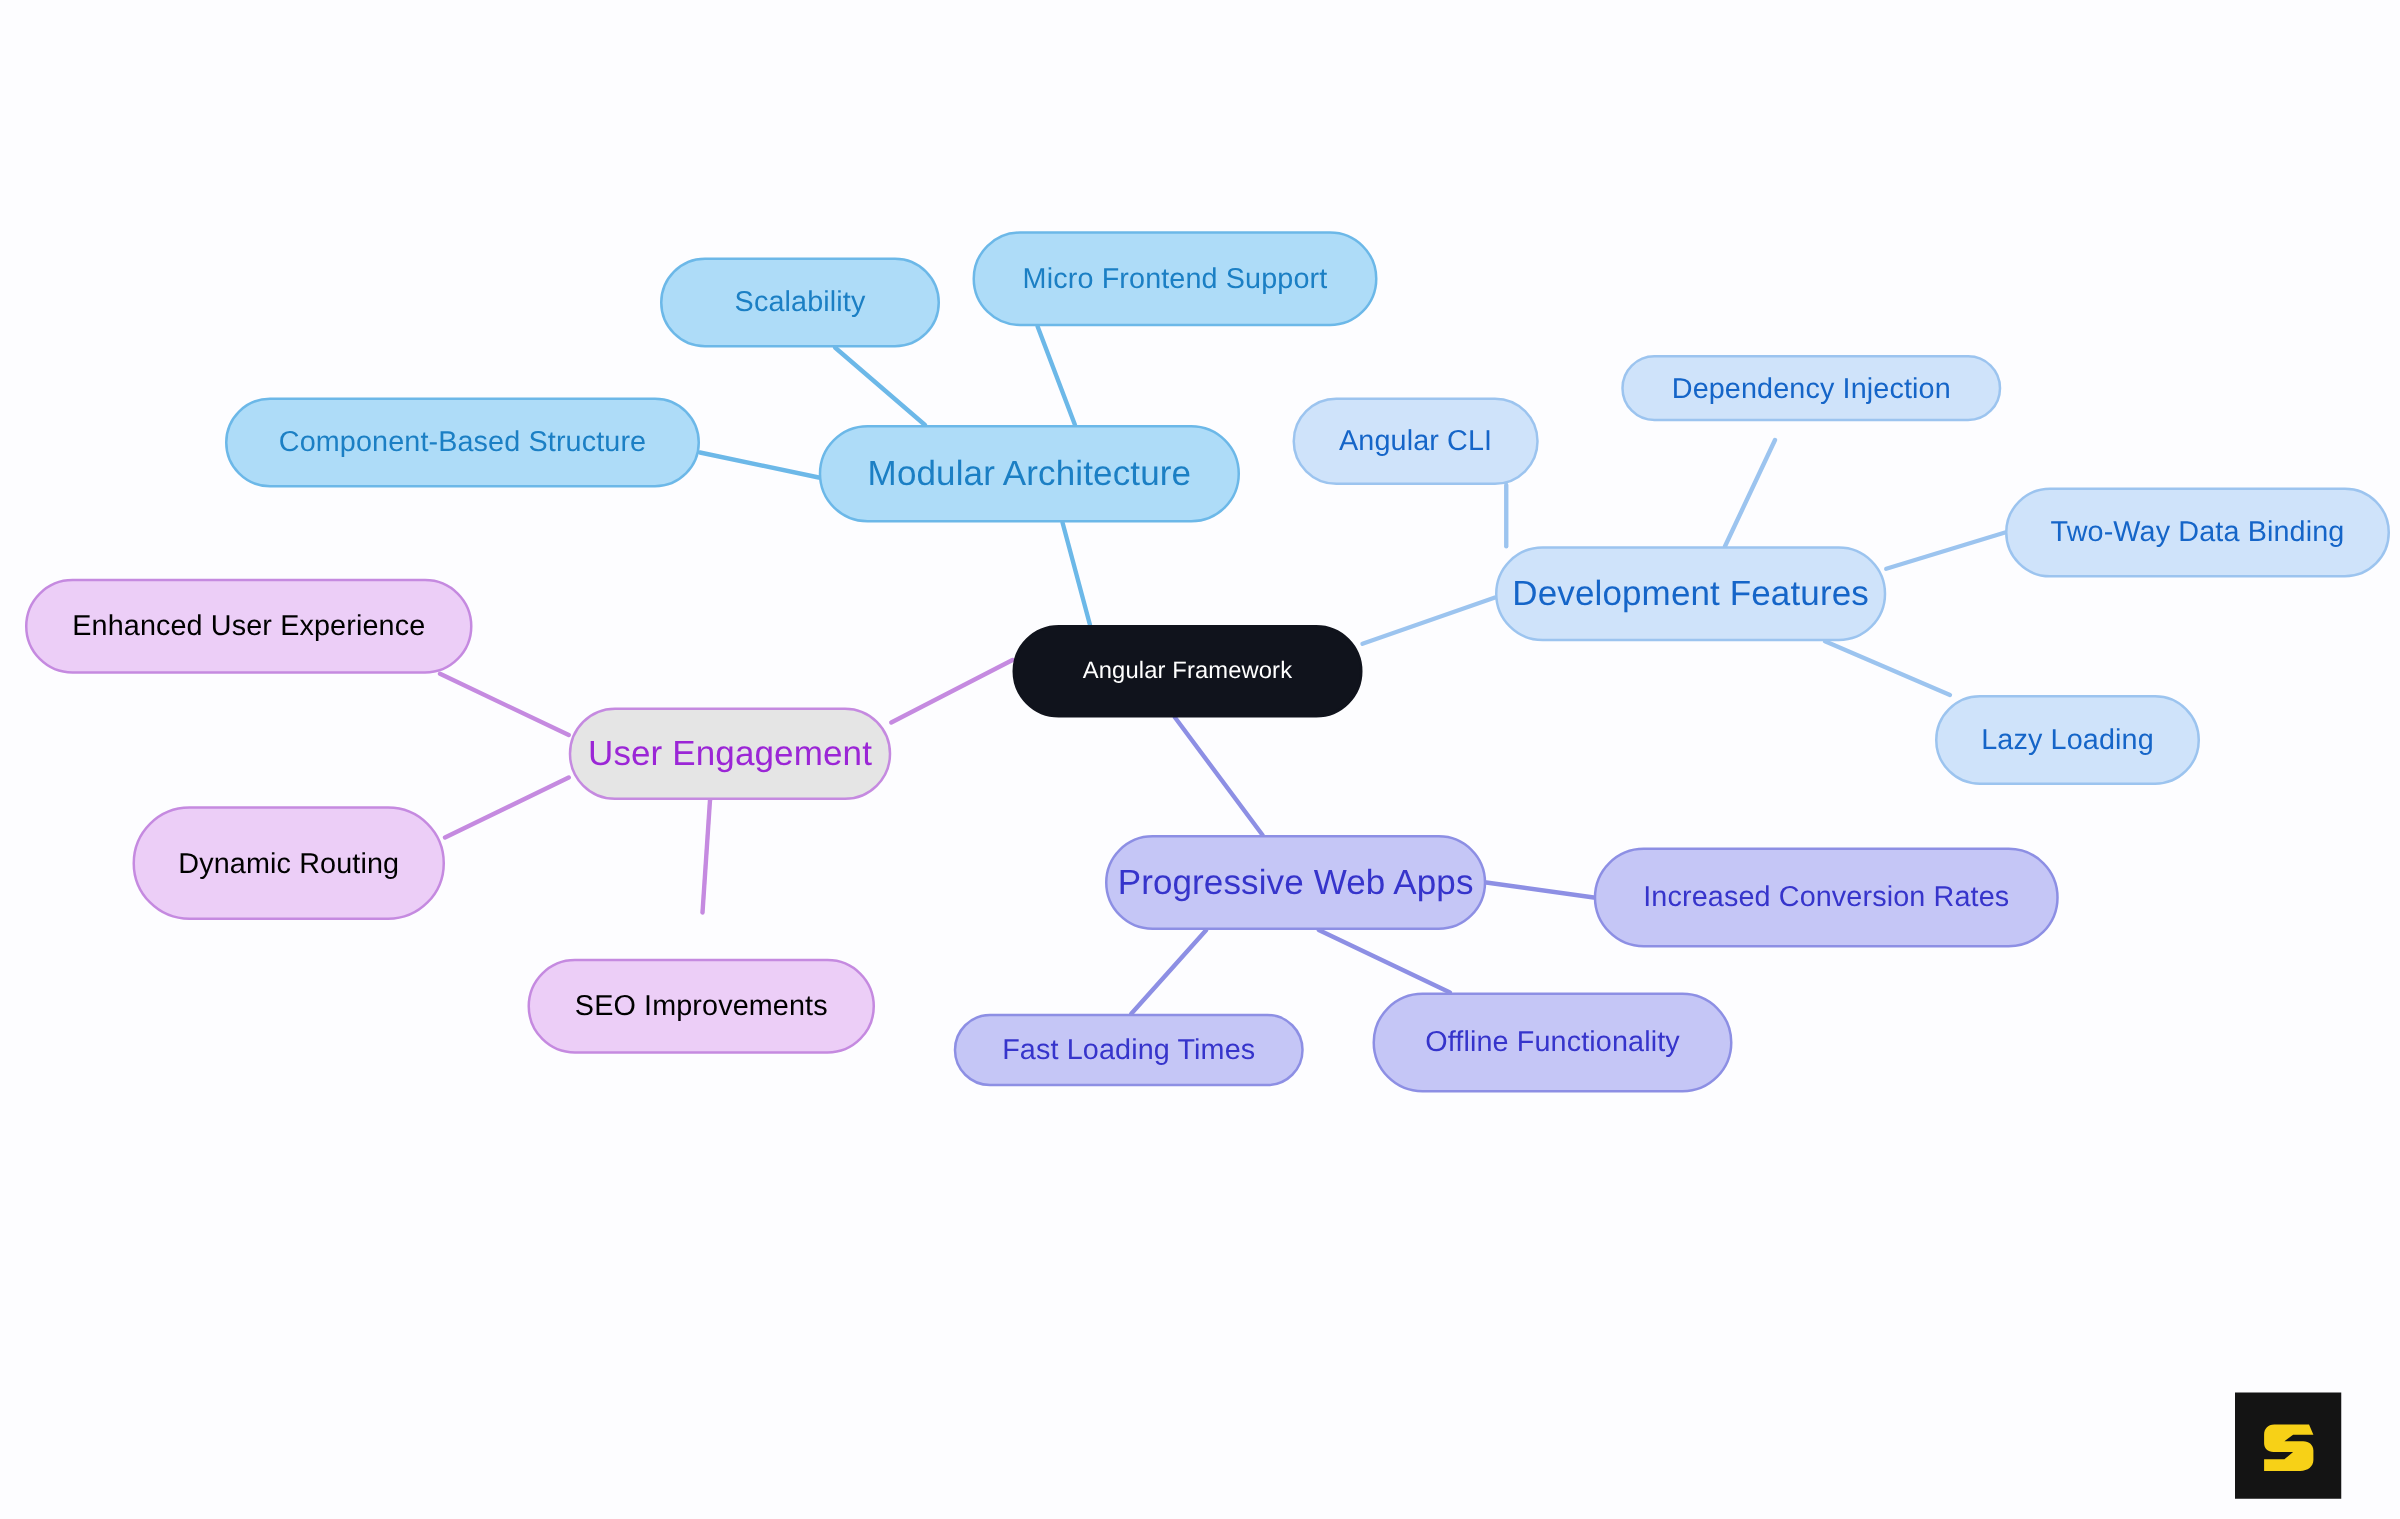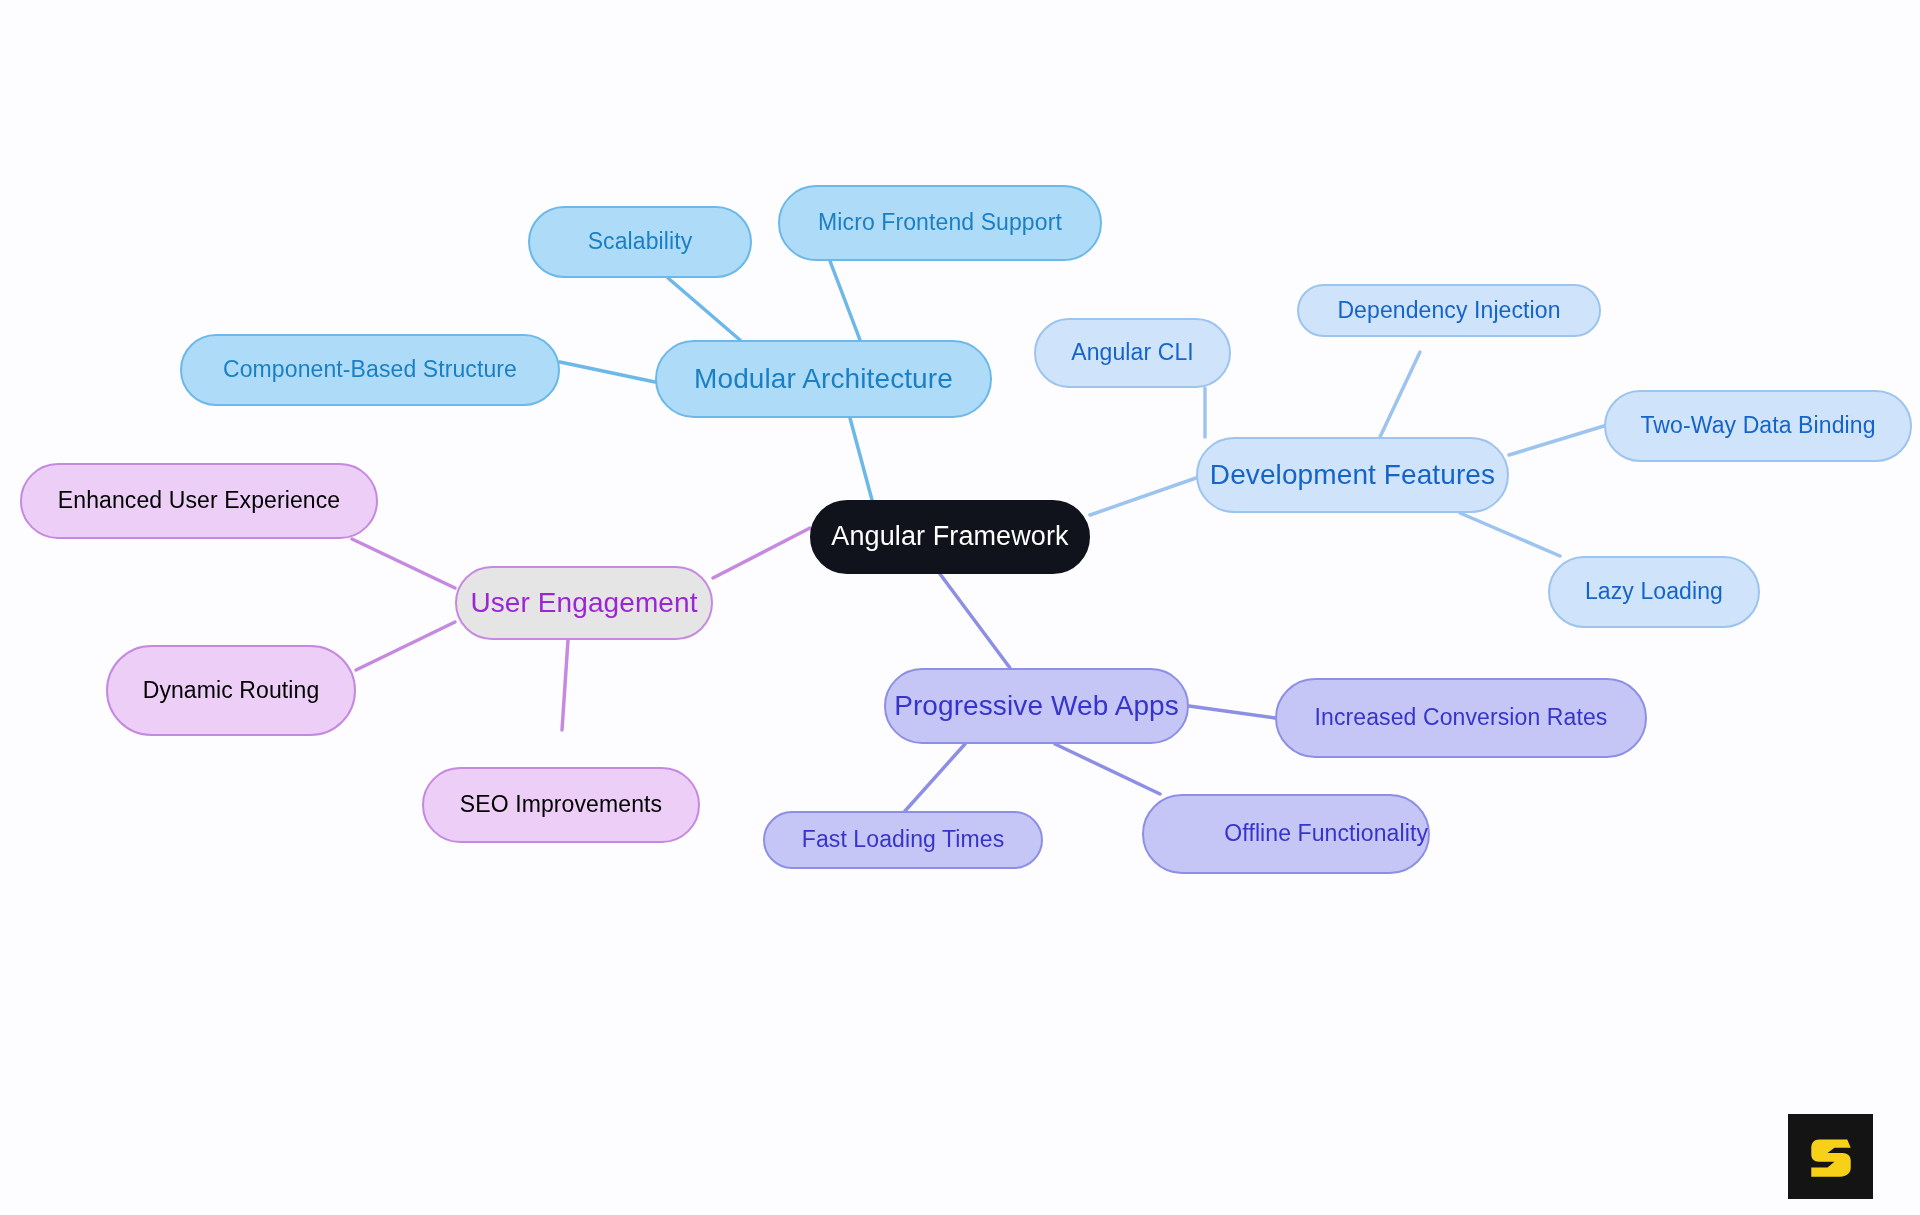--- a/index.html
+++ b/index.html
@@ -39,21 +39,21 @@
   .node-label {
     display: block;
     line-height: 1.1;
   }
 
   
   .n-root {
     background: #10131c;
     border-color: #10131c;
     color: #ffffff;
-    font-size: 27px;
+    font-size: 19px;
     border-radius: 40px;
   }
 
   
   .c-blue-mid {
     background: #aedcf8;
     border-color: #6cb8e8;
     color: #1b7fc4;
   }
   
@@ -112,21 +112,21 @@
       <line x1="568" y1="640" x2="562" y2="730" stroke="#c58ae0" stroke-width="3.5" stroke-linecap="round"></line>
     </svg>
 
   <div id="nodes">
       <div class="node n-root " style="left: 810px; top: 500px; width: 280px; height: 74px; background: rgb(16, 19, 28); color: rgb(255, 255, 255);">
         <span class="node-label">Angular Framework</span>
       </div>
       <div class="node c-blue-mid f-branch" style="left: 655px; top: 340px; width: 337px; height: 78px; background: rgb(174, 220, 248); border-color: rgb(108, 184, 232); color: rgb(27, 127, 196);">
         <span class="node-label">Modular Architecture</span>
       </div>
-      <div class="node c-blue-mid f-leaf" style="left: 180px; top: 318px; width: 380px; height: 72px; margin-top: 16px;">
+      <div class="node c-blue-mid f-leaf" style="left: 180px; top: 318px; width: 380px; height: 72px;">
         <span class="node-label">Component-Based Structure</span>
       </div>
       <div class="node c-blue-mid f-leaf" style="left: 528px; top: 206px; width: 224px; height: 72px;">
         <span class="node-label">Scalability</span>
       </div>
       <div class="node c-blue-mid f-leaf" style="left: 778px; top: 185px; width: 324px; height: 76px;">
         <span class="node-label">Micro Frontend Support</span>
       </div>
       <div class="node c-blue-light f-branch" style="left: 1196px; top: 437px; width: 313px; height: 76px; background: rgb(207, 227, 250); border-color: rgb(156, 196, 239); color: rgb(21, 101, 200);">
         <span class="node-label">Development Features</span>
@@ -145,21 +145,21 @@
       </div>
       <div class="node c-periwinkle f-branch" style="left: 884px; top: 668px; width: 305px; height: 76px; background: rgb(197, 198, 246); border-color: rgb(141, 143, 228); color: rgb(54, 52, 203);">
         <span class="node-label">Progressive Web Apps</span>
       </div>
       <div class="node c-periwinkle f-leaf" style="left: 1275px; top: 678px; width: 372px; height: 80px;">
         <span class="node-label">Increased Conversion Rates</span>
       </div>
       <div class="node c-periwinkle f-leaf" style="left: 763px; top: 811px; width: 280px; height: 58px; text-align: right;">
         <span class="node-label">Fast Loading Times</span>
       </div>
-      <div class="node c-periwinkle f-leaf" style="left: 1142px; top: 794px; width: 288px; height: 80px; justify-content: flex-end;">
+      <div class="node c-periwinkle f-leaf" style="left: 1098px; top: 794px; width: 288px; height: 80px;">
         <span class="node-label">Offline Functionality</span>
       </div>
       <div class="node c-orchid f-branch" style="left: 455px; top: 566px; width: 258px; height: 74px; background: #e5e5e5; border-color: rgb(197, 138, 224); color: rgb(155, 38, 214);">
         <span class="node-label">User Engagement</span>
       </div>
       <div class="node c-orchid f-leaf" style="left: 20px; top: 463px; width: 358px; height: 76px;">
         <span class="node-label">Enhanced User Experience</span>
       </div>
       <div class="node c-orchid f-leaf" style="left: 106px; top: 645px; width: 250px; height: 91px;">
         <span class="node-label">Dynamic Routing</span>

